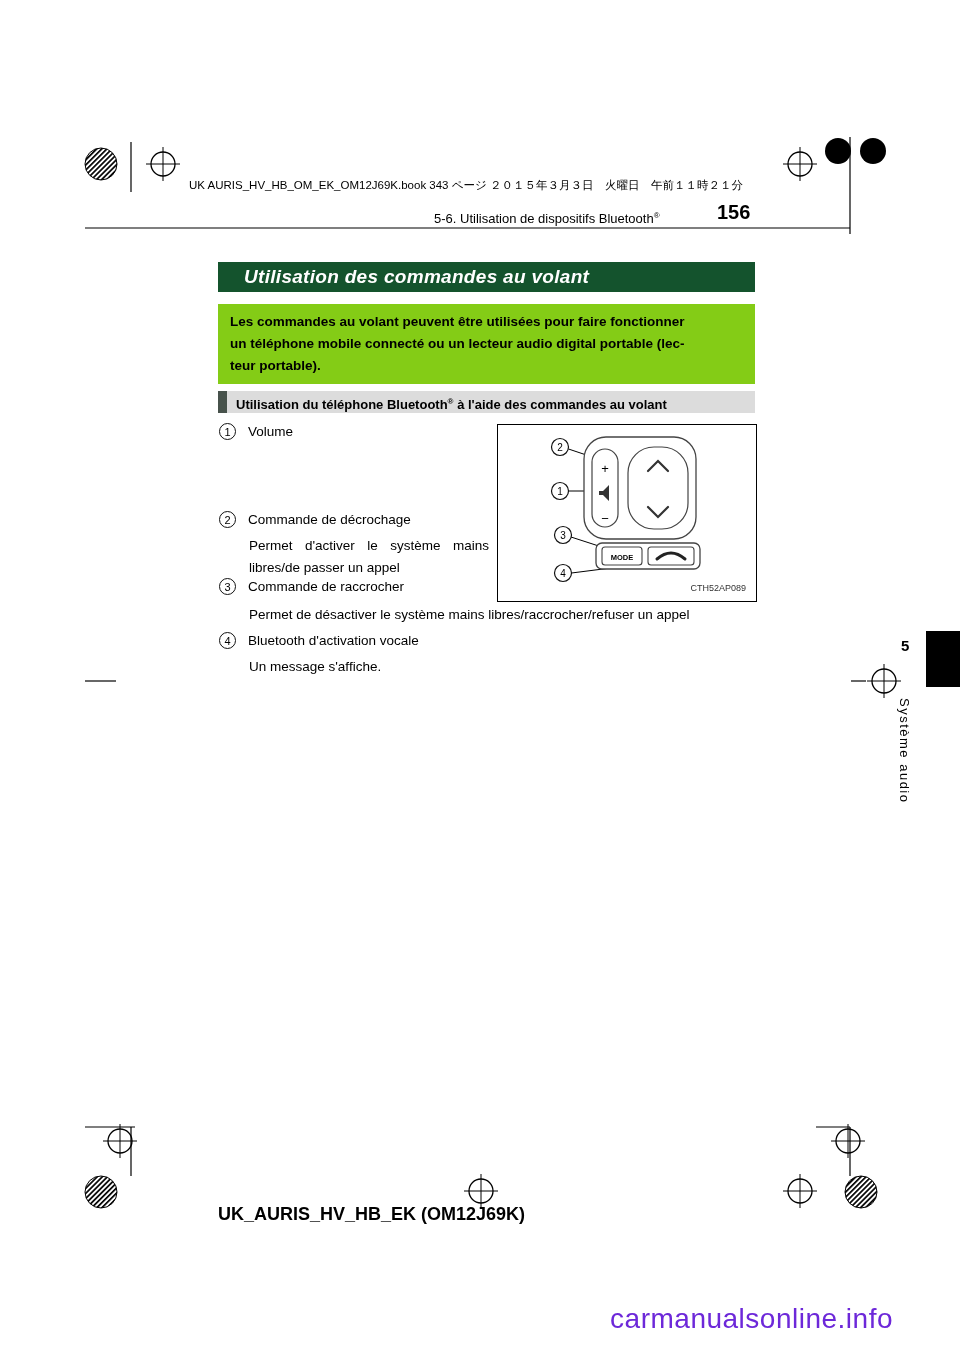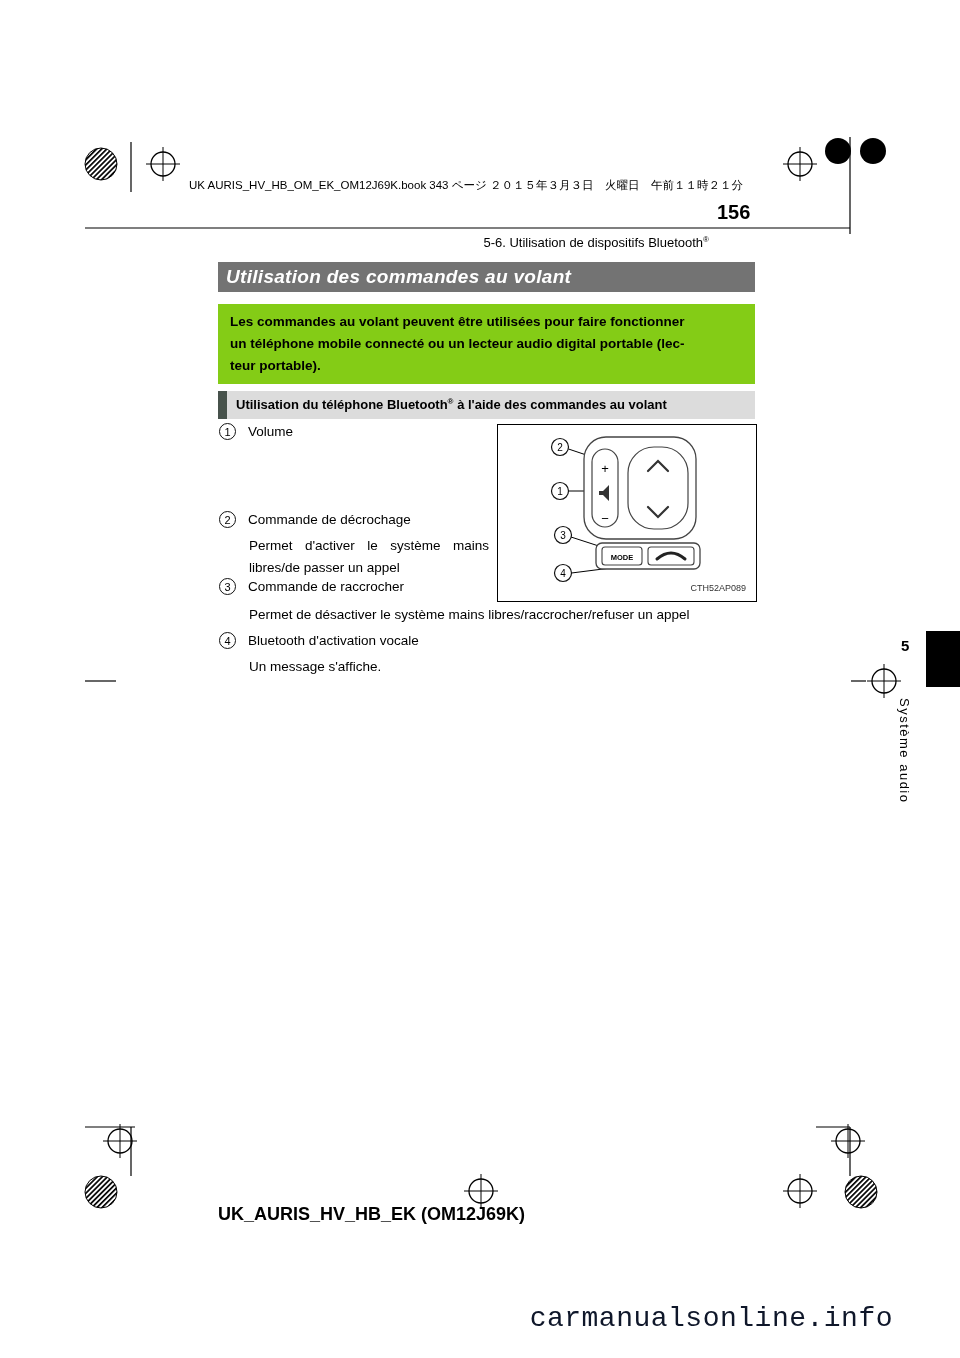--- a/index.html
+++ b/index.html
@@ -3,32 +3,32 @@
 <meta charset="utf-8">
 <style>
   html,body{margin:0;padding:0;background:#fff;}
   .pg{position:relative;width:960px;height:1358px;background:#ffffff;overflow:hidden;
       font-family:"Liberation Sans",sans-serif;color:#000;}
   .abs{position:absolute;}
 
   
   #marks{position:absolute;left:0;top:0;pointer-events:none;}
   #proof-line{left:189px;top:178px;font-size:11.5px;white-space:nowrap;color:#000;}
-  #header-ref{left:434px;top:211px;width:275px;text-align:right;font-size:13px;margin-top:24px;}
+  #header-ref{left:434px;top:211px;width:275px;text-align:left;font-size:13px;}
   #header-ref sup{font-size:8px;}
   #page-number{left:717px;top:201px;font-size:20px;font-weight:bold;}
 
   
   .col{left:218px;width:537px;box-sizing:border-box;}
-  #title-bar{top:262px;height:30px;background:#737373;color:#fff;
+  #title-bar{top:262px;height:30px;background:#14532d;color:#fff;
              font-size:19px;font-weight:bold;font-style:italic;line-height:30px;
-             padding-left:8px;letter-spacing:.3px;}
+             padding-left:26px;letter-spacing:.3px;}
   #summary-box{top:304px;background:#84cc16;padding:7px 12px;font-weight:bold;
                font-size:13.5px;line-height:22px;}
-  #subheader{top:391px;height:28px;display:flex;}
+  #subheader{top:391px;height:22px;display:flex;}
   #subheader .accent{width:9px;background:#47524b;}
   #subheader .bar{flex:1;background:#dcdcdc;font-weight:bold;font-size:13px;
                   line-height:22px;padding-left:9px;}
   #subheader sup{font-size:8px;}
 
   .item{left:219px;display:flex;align-items:flex-start;font-size:13.5px;}
   .cnum{display:inline-block;width:17px;height:17px;border:1.3px solid #111;
         border-radius:50%;font-size:11px;line-height:16px;text-align:center;
         margin-right:12px;box-sizing:border-box;flex:0 0 auto;margin-top:1px;}
   .ititle{line-height:20px;}
@@ -42,21 +42,21 @@
   #figure-box{left:497px;top:424px;width:258px;height:176px;border:1px solid #000;
               background:#fff;}
 
   
   #tab-number{left:901px;top:637px;font-size:15px;font-weight:bold;}
   #tab-box{left:926px;top:631px;width:34px;height:56px;background:#000;}
   #tab-label{left:897px;top:698px;writing-mode:vertical-rl;font-size:13px;
              letter-spacing:1.5px;}
 
   #footer-code{left:218px;top:1204px;font-size:18px;font-weight:bold;}
-  #watermark{right:67px;top:1303px;font-size:28px;color:#0f172a;letter-spacing:.5px;font-family:Liberation Mono, monospace;}
+  #watermark{right:67px;top:1303px;font-size:28px;color:#6d28d9;letter-spacing:.5px;}
 </style>
 </head>
 <body>
 
 <div class="pg">
 
   <svg id="marks" width="960" height="1358" viewBox="0 0 960 1358">
     <defs>
       <pattern id="hatch" width="3.6" height="3.6" patternUnits="userSpaceOnUse" patternTransform="rotate(45)">
         <rect width="1.7" height="3.6" fill="#000"></rect>

